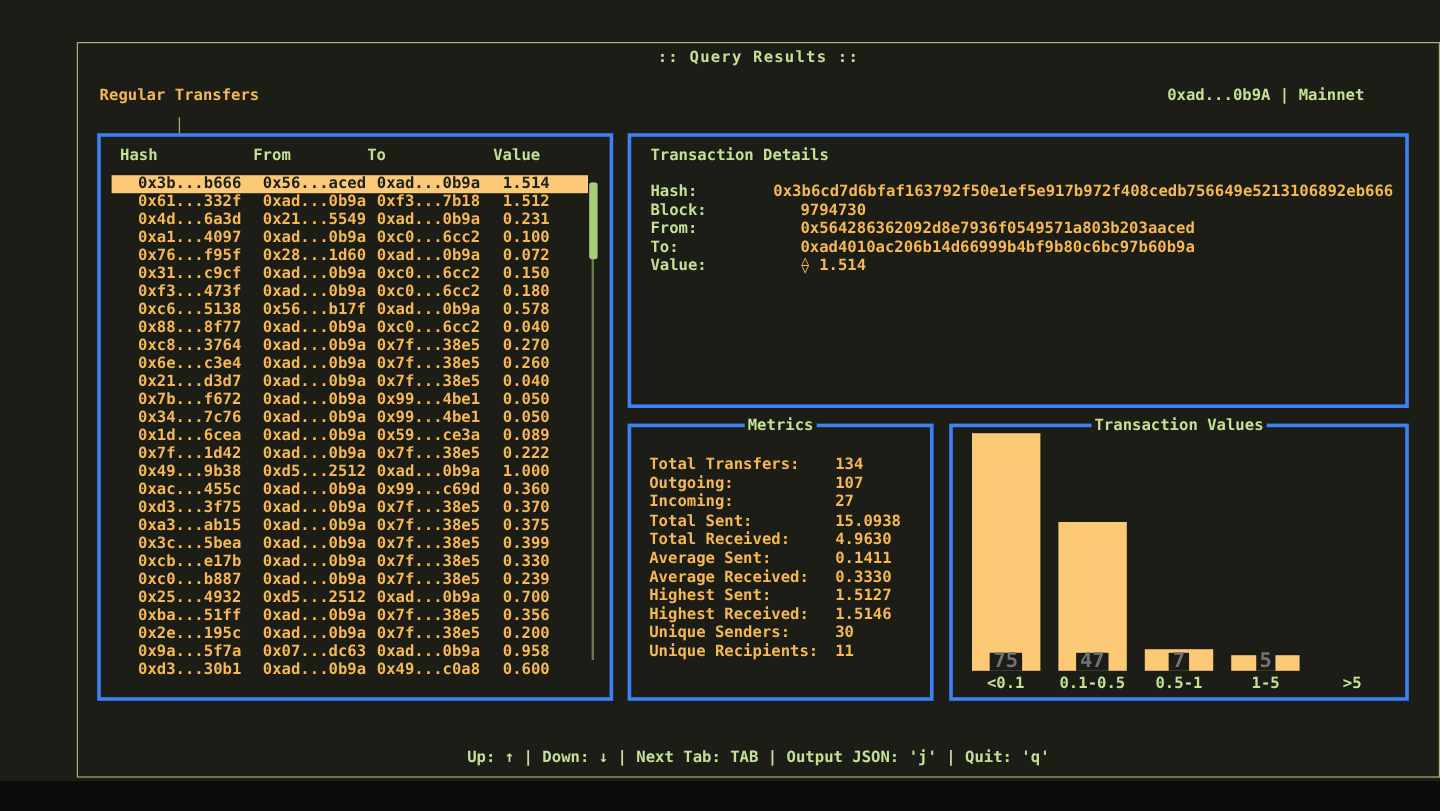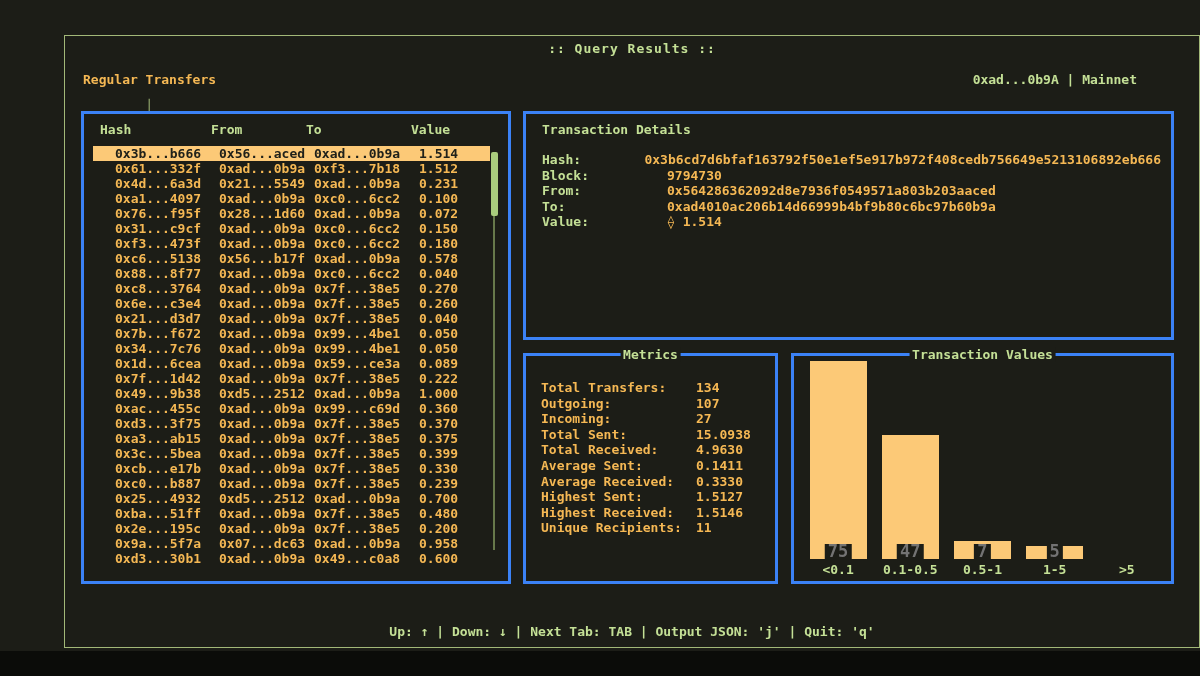--- a/index.html
+++ b/index.html
@@ -254,21 +254,21 @@
         <div class="tbl-row">
           <span class="c-hash">0x25...4932</span>
           <span class="c-from">0xd5...2512</span>
           <span class="c-to">0xad...0b9a</span>
           <span class="c-val">0.700</span>
         </div>
         <div class="tbl-row">
           <span class="c-hash">0xba...51ff</span>
           <span class="c-from">0xad...0b9a</span>
           <span class="c-to">0x7f...38e5</span>
-          <span class="c-val">0.480</span>
+          <span class="c-val">0.356</span>
         </div>
         <div class="tbl-row">
           <span class="c-hash">0x2e...195c</span>
           <span class="c-from">0xad...0b9a</span>
           <span class="c-to">0x7f...38e5</span>
           <span class="c-val">0.200</span>
         </div>
         <div class="tbl-row">
           <span class="c-hash">0x9a...5f7a</span>
           <span class="c-from">0x07...dc63</span>
@@ -343,20 +343,24 @@
           <span class="m-label">Average Received:</span>
           <span class="m-value">0.3330</span>
         </div>
         <div class="m-row">
           <span class="m-label">Highest Sent:</span>
           <span class="m-value">1.5127</span>
         </div>
         <div class="m-row">
           <span class="m-label">Highest Received:</span>
           <span class="m-value">1.5146</span>
+        </div>
+        <div class="m-row">
+          <span class="m-label">Unique Senders:</span>
+          <span class="m-value">30</span>
         </div>
         <div class="m-row">
           <span class="m-label">Unique Recipients:</span>
           <span class="m-value">11</span>
         </div>
       </div>
   </div>
 
   <div class="panel chart-panel">
     <span class="panel-legend">Transaction Values</span>

